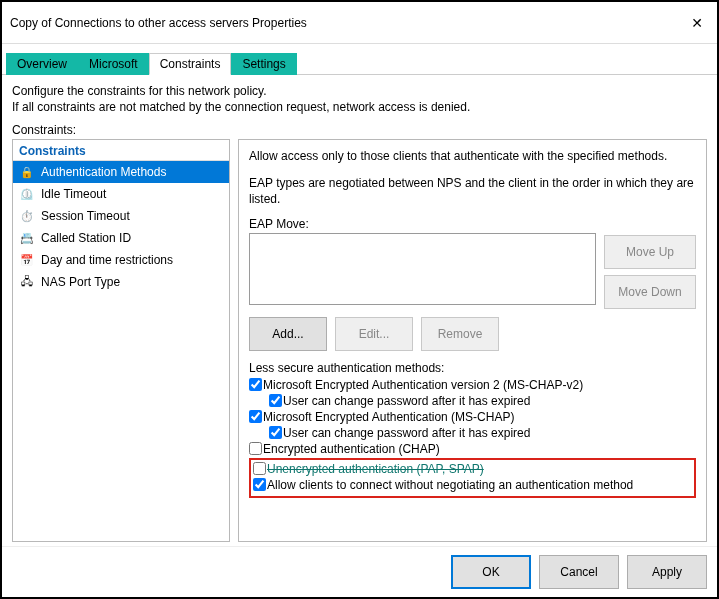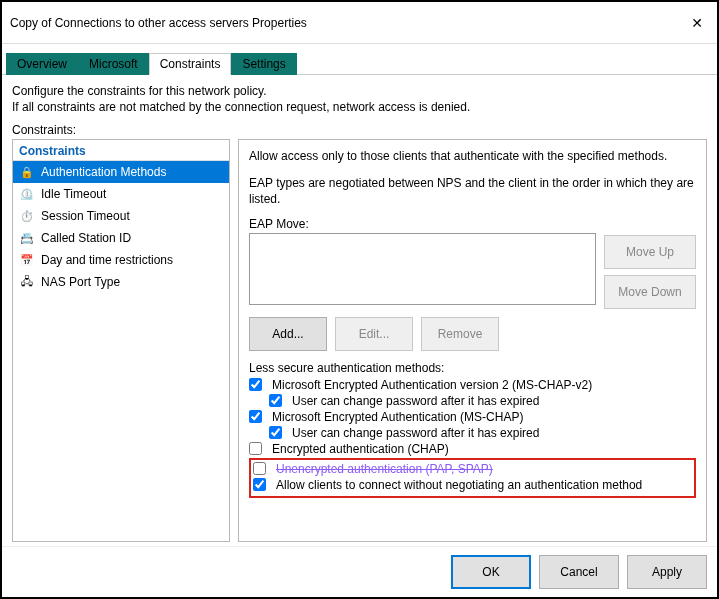--- a/index.html
+++ b/index.html
@@ -31,21 +31,21 @@
     border-bottom: 1px solid #ccc;
     padding: 4px 4px 0 4px;
     margin-top: 4px;
   }
   .tab {
     padding: 3px 10px;
     border: 1px solid transparent;
     border-bottom: none;
     margin-right: 0px;
     font-size: 12px;
-    background: #0f766e;
+    background: #14b8a6;
     position: relative;
     top: 1px;
   }
   .tab.active {
     border-color: #ccc;
     border-bottom: 1px solid #fff;
     background: #fff;
   }
   .tabpanel {
     padding: 8px 10px 4px 10px;
@@ -109,24 +109,24 @@
     background: #e1e1e1;
     border: 1px solid #adadad;
     font-size: 12px;
     font-family: inherit;
     padding: 0 8px;
   }
   button.winbtn:disabled { color: #888; background: #efefef; border-color:#c8c8c8; }
   .aer-row { display: flex; gap: 8px; margin-top: 8px; }
   .aer-row button.winbtn { width: 78px; min-width: 78px; }
   .methods { margin-top: 10px; }
-  .chk { display: flex; align-items: center; gap: 10px; padding: 1px 0; }
+  .chk { display: flex; align-items: center; gap: 1px; padding: 1px 0; }
   .chk input { margin: 0; width:13px; height:13px; }
   .chk.sub { padding-left: 20px; }
-  .strike { text-decoration: line-through; color:#8b5cf6; }
+  .strike { text-decoration: line-through; color:#0f766e; }
   .highlight-box { border: 2px solid #d9231a; padding: 1px 2px 3px 2px; margin-top: 1px; }
   .footer {
     display: flex;
     justify-content: flex-end;
     gap: 8px;
     padding: 8px 10px;
     border-top: 1px solid #eee;
   }
   .footer button.winbtn { width: 80px; }
   .footer button.default { border: 1px solid #0078d7; outline: 1px solid #0078d7; outline-offset: -2px; }

